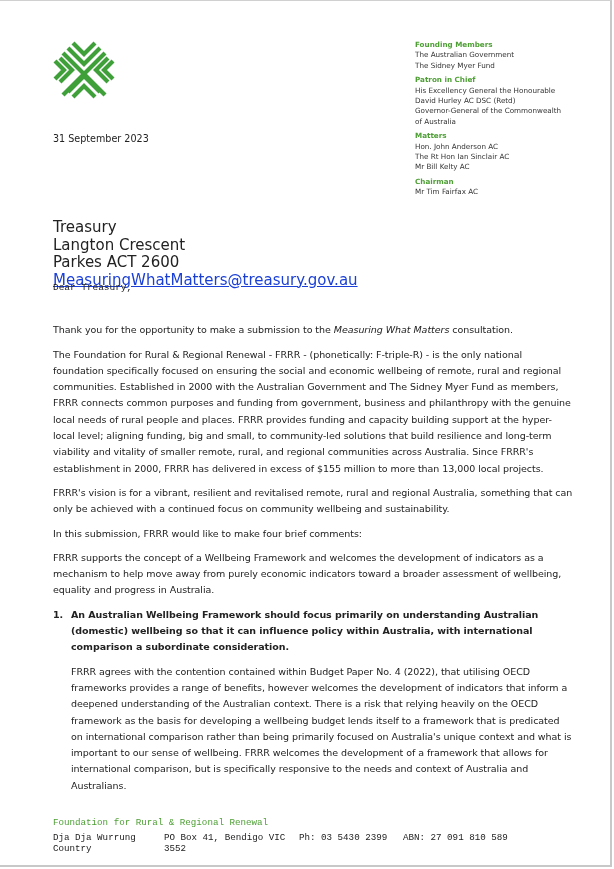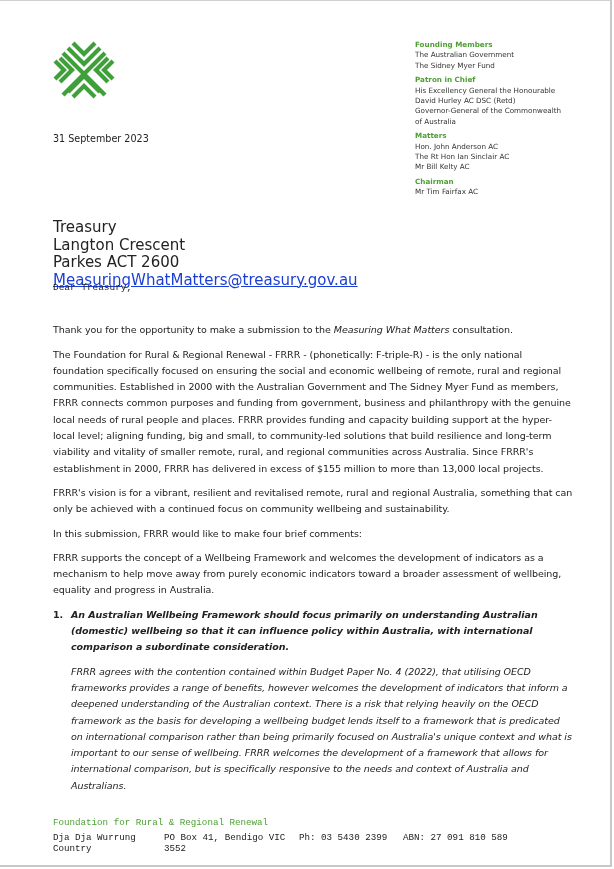--- a/index.html
+++ b/index.html
@@ -25,21 +25,21 @@
   .address a { color: #1a3fd6; text-decoration: underline; }
   .body-text {
     position: absolute; left: 53px; top: 280px; width: 520px;
     font-size: 9.5px; line-height: 16.3px; letter-spacing: -0.05px;
   }
   .body-text p { margin: 0 0 8px 0; }
   .body-text .salutation { margin-bottom: 26px; font-family: Liberation Mono, monospace; }
   .body-text em { }
   .list-item { display: flex; margin-top: 6px; }
   .list-num { width: 18px; flex: none; font-weight: bold; }
-  .list-body { flex: 1; font-style: italic; }
+  .list-body { flex: 1; }
   .list-heading { font-weight: bold; margin: 0 0 6px 0; }
   .footer { position: absolute; left: 53px; top: 817px; width: 540px; font-size: 9.2px; font-family: Liberation Mono, monospace; }
   .footer .org { color: #4ea035; margin-bottom: 4px; }
   .footer .row { display: flex; }
   .footer .row span { flex: none; }
 </style>
 </head>
 <body>
 
 <div class="page-frame"></div>

